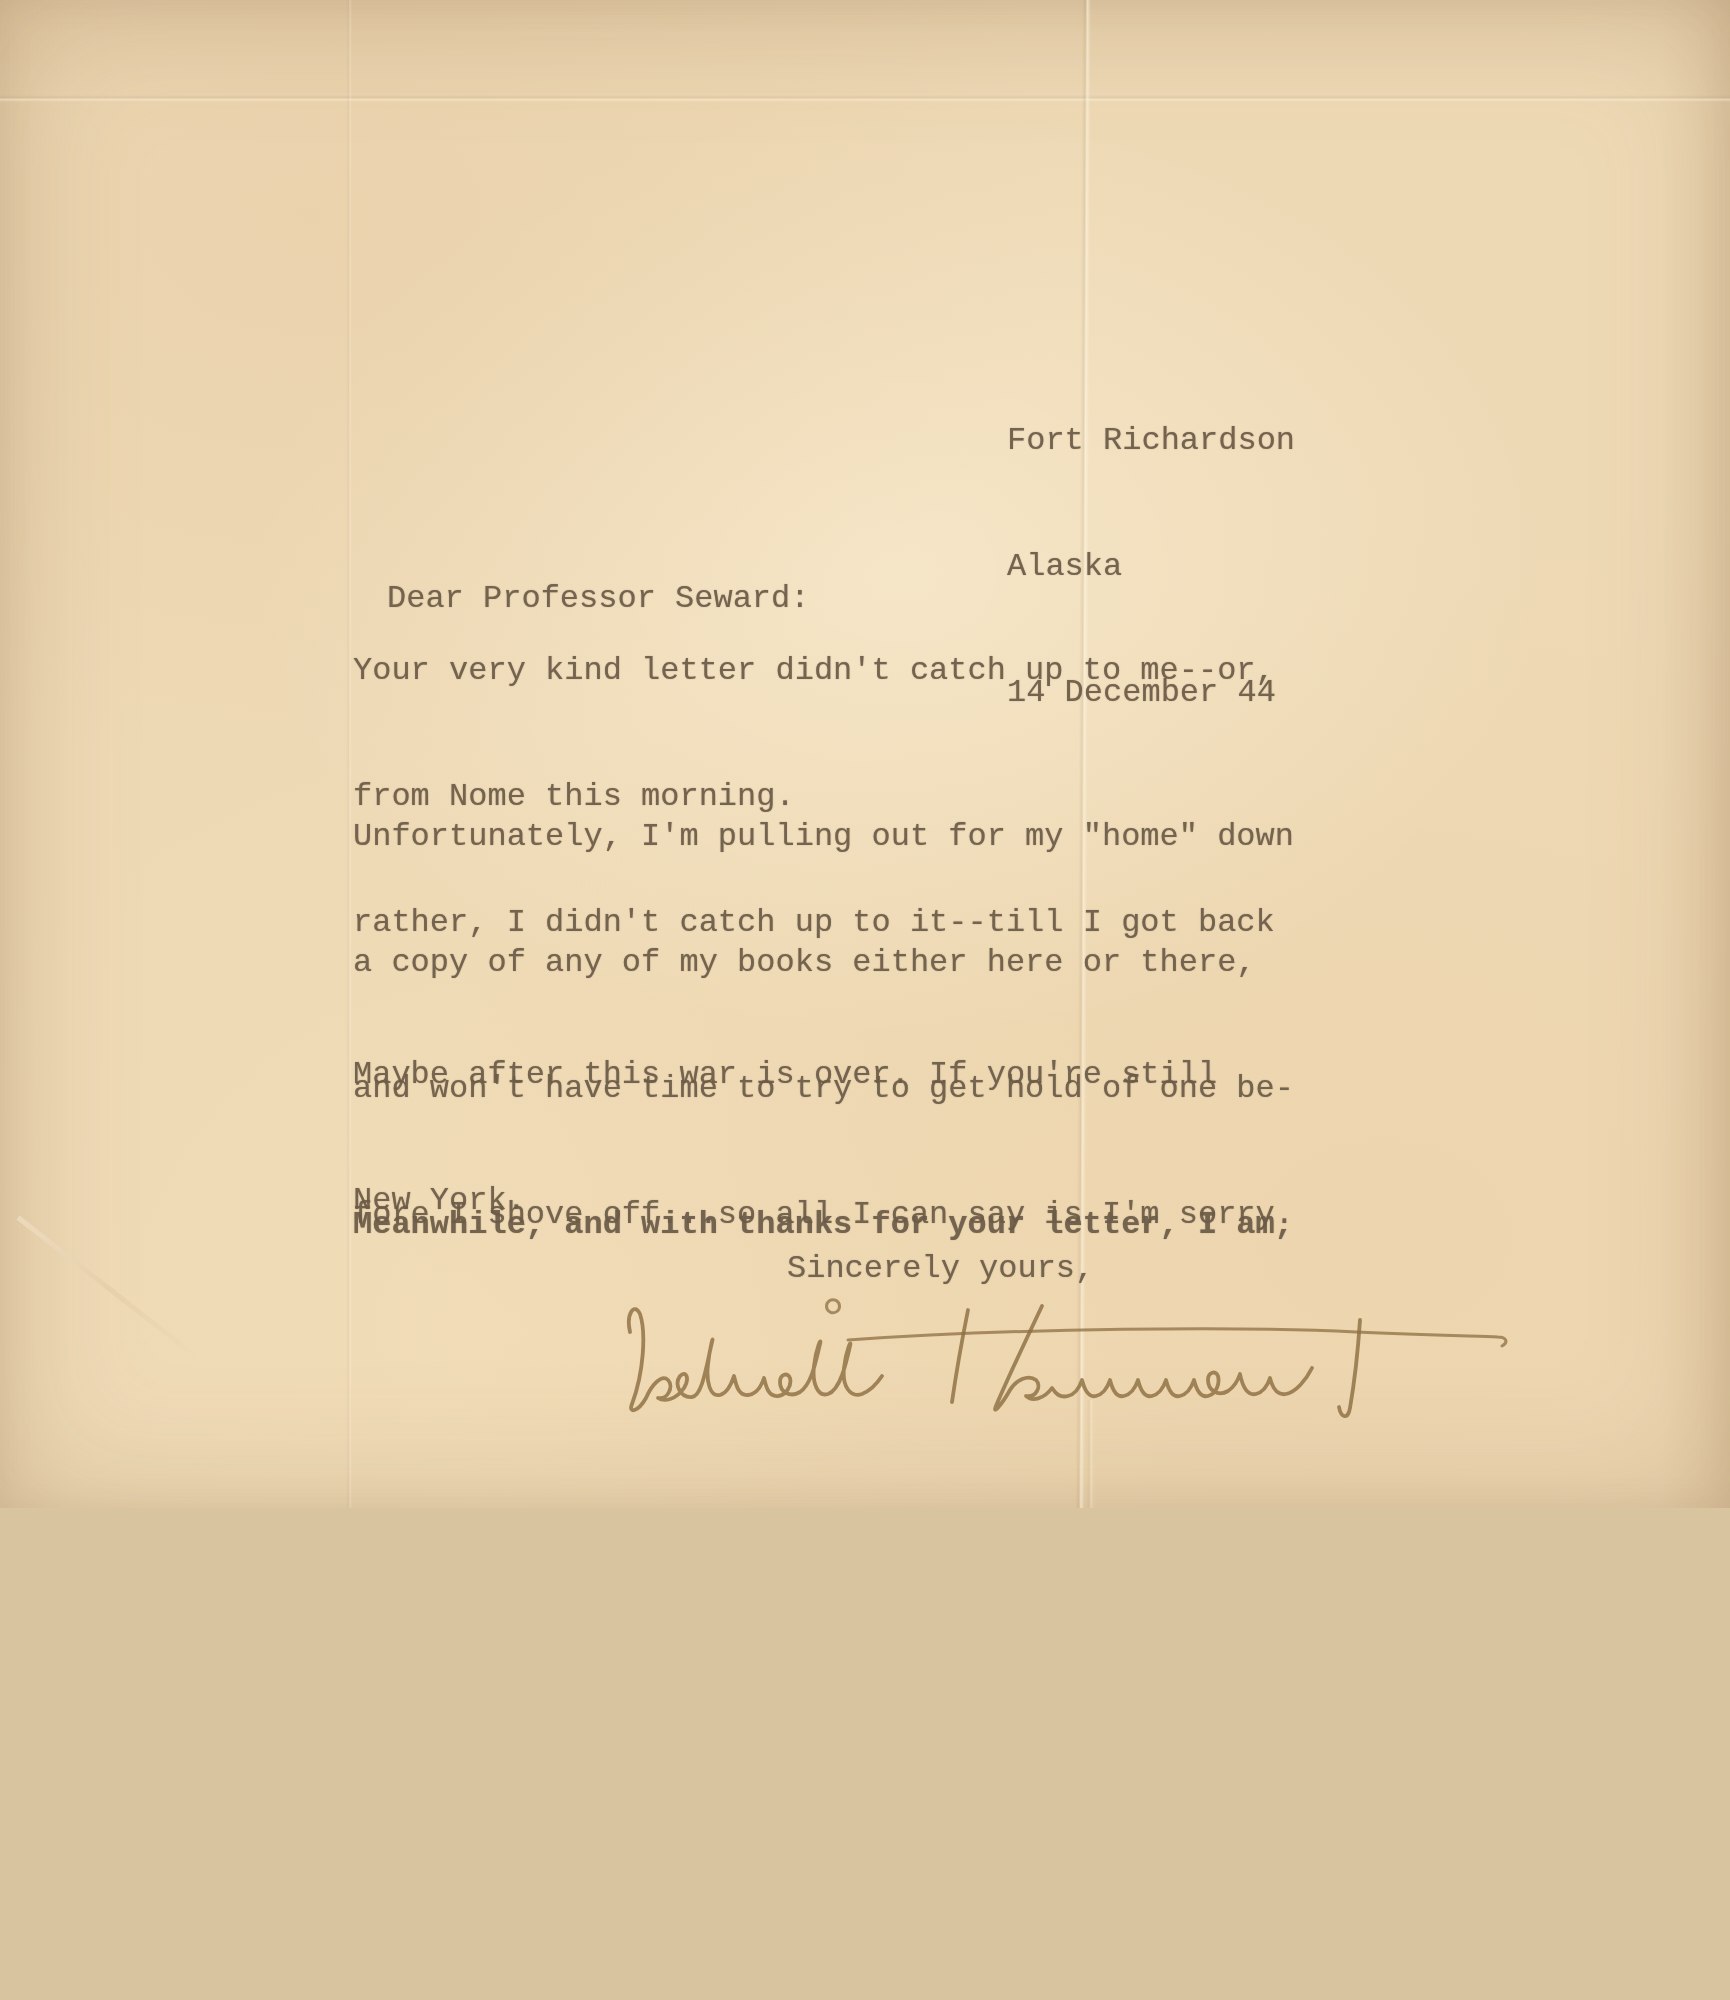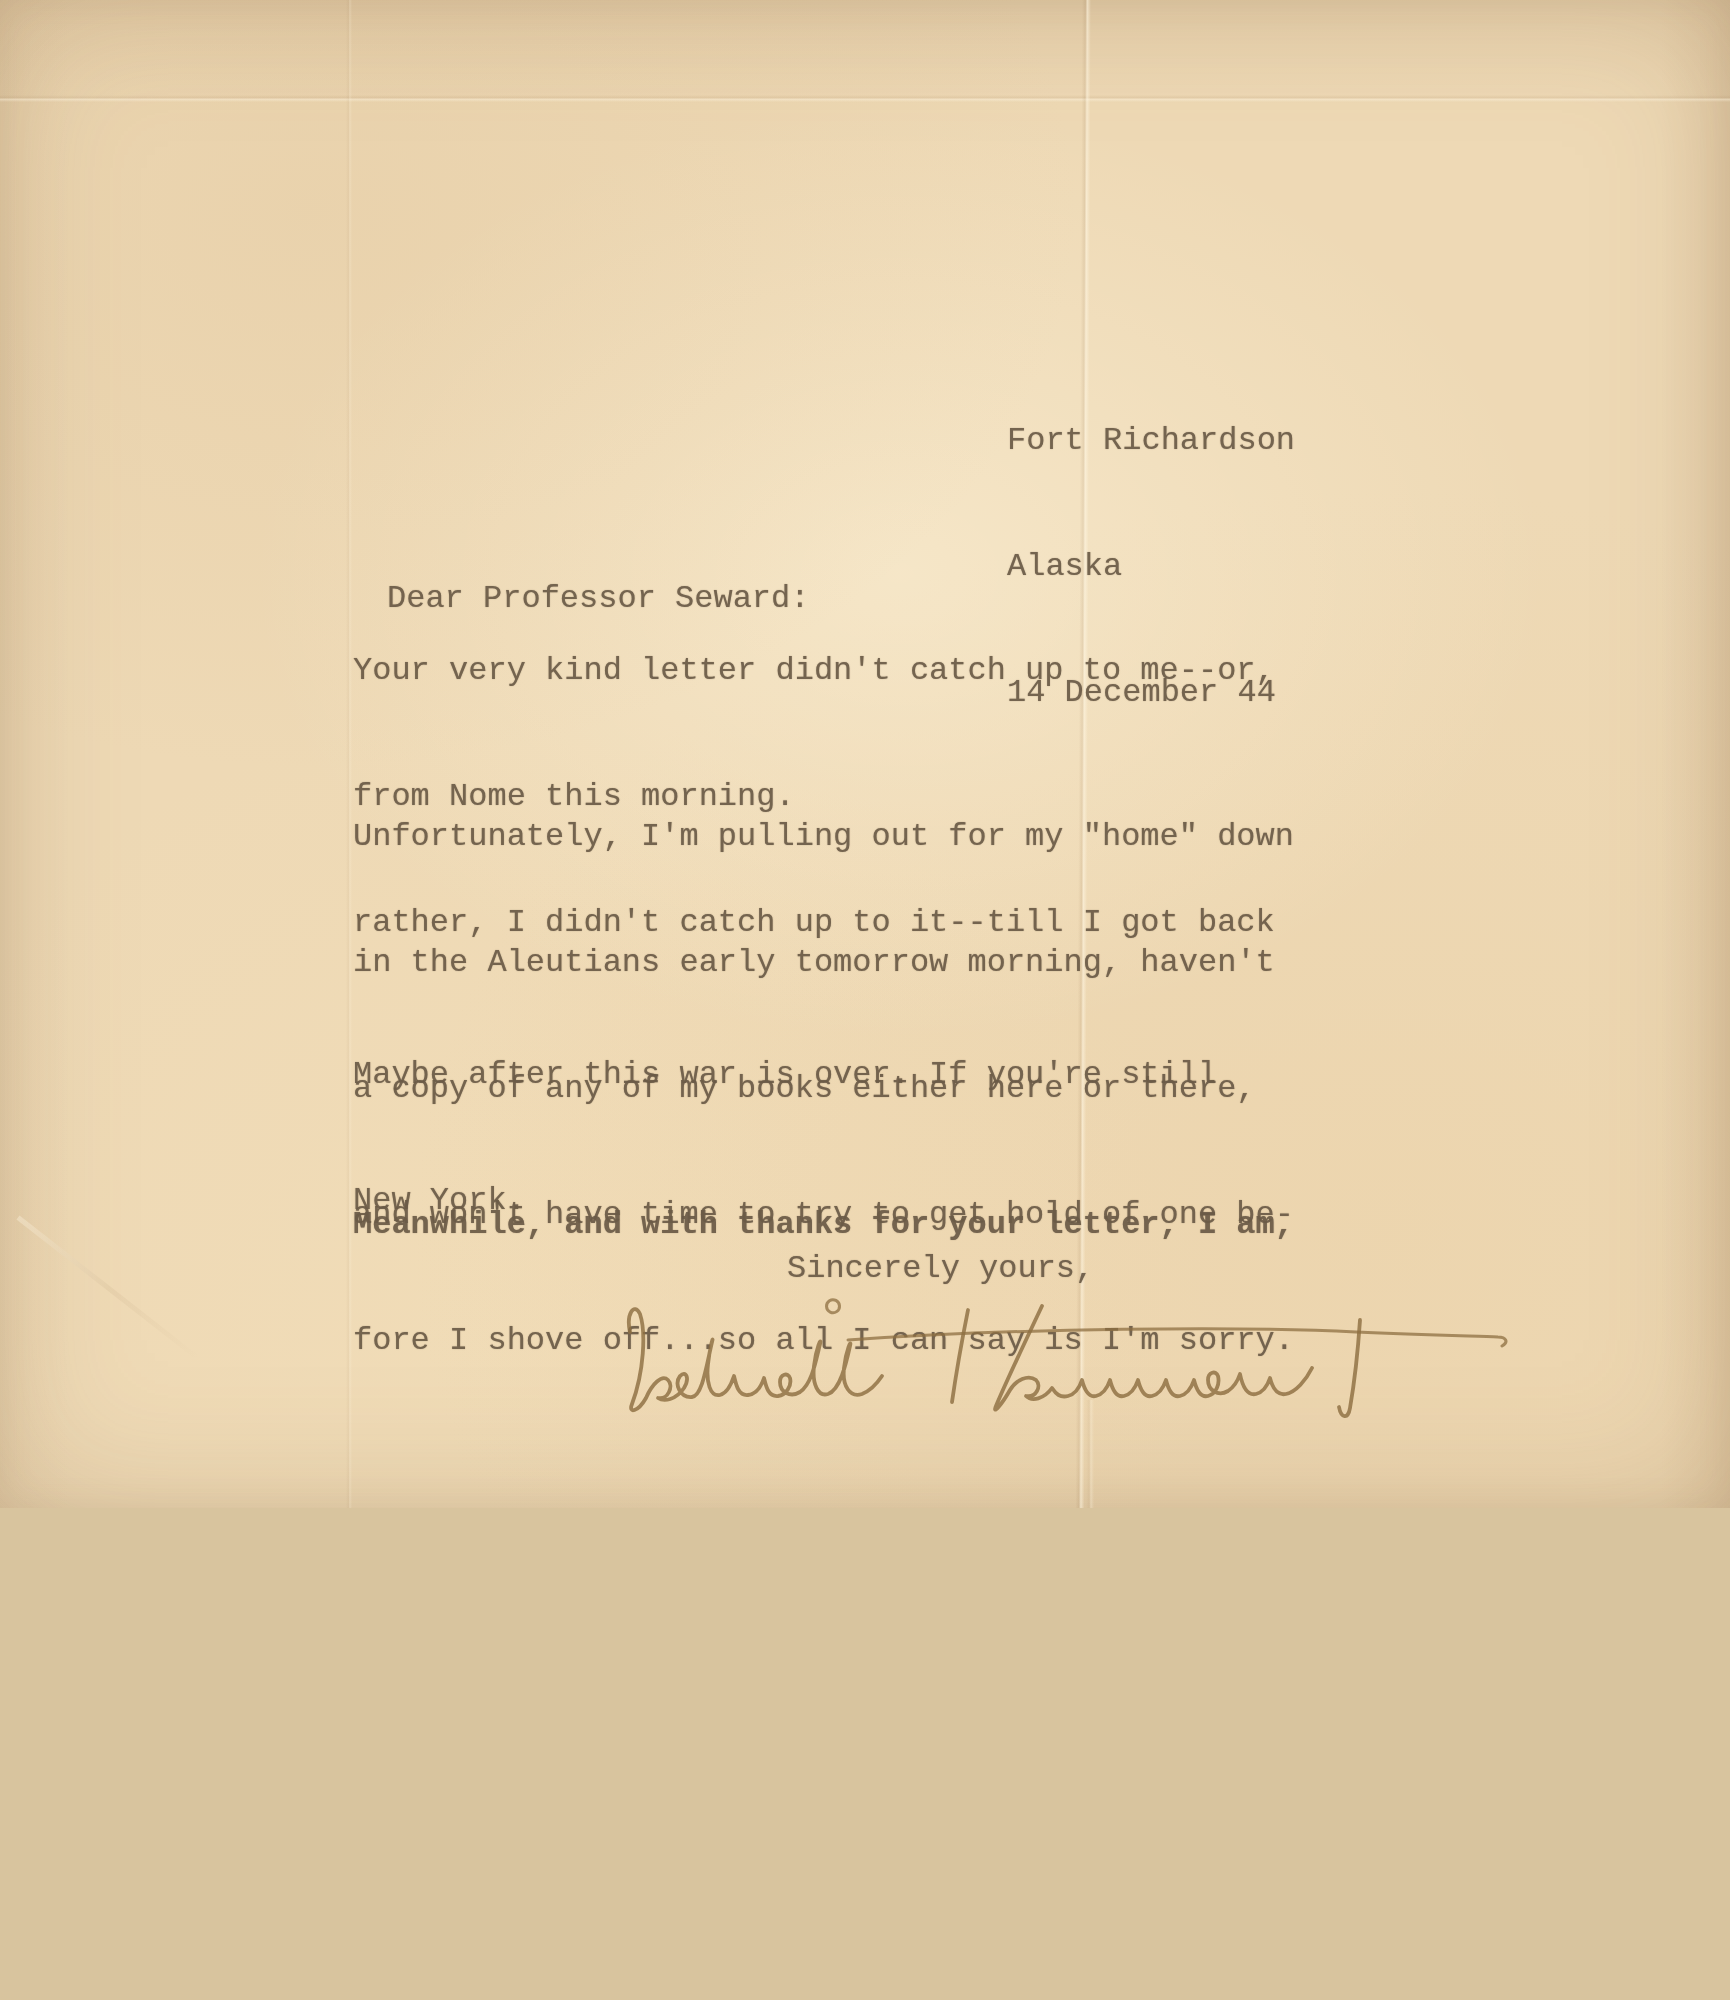--- a/index.html
+++ b/index.html
@@ -92,21 +92,20 @@
   </div>
 
   <div class="typed" style="left:353px;top:566px;">
     <div>Your very kind letter didn't catch up to me--or,</div>
     <div>from Nome this morning.</div>
     <div>rather, I didn't catch up to it--till I got back</div>
   </div>
 
   <div class="typed" style="left:353px;top:732px;">
     <div>Unfortunately, I'm pulling out for my "home" down</div>
-    <div>in the Aleutians early tomorrow morning, haven't</div>
     <div>a copy of any of my books either here or there,</div>
     <div>and won't have time to try to get hold of one be-</div>
     <div>fore I shove off...so all I can say is I'm sorry.</div>
   </div>
 
   <div class="typed" style="left:353px;top:970px;">
     <div>Maybe after this war is over. If you're still</div>
     <div>New York.</div>
   </div>
 

